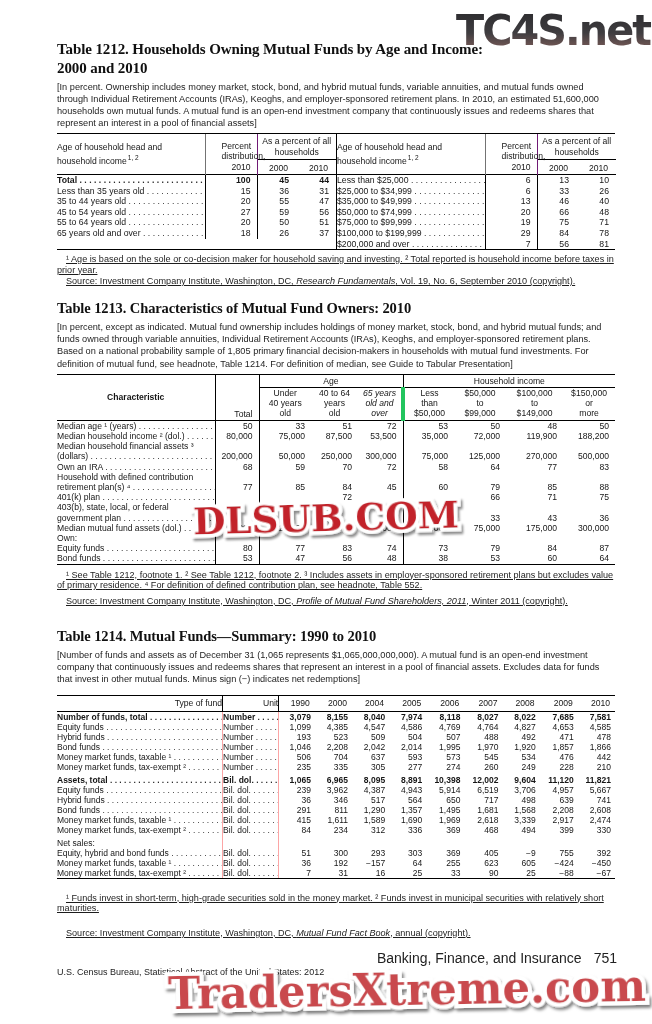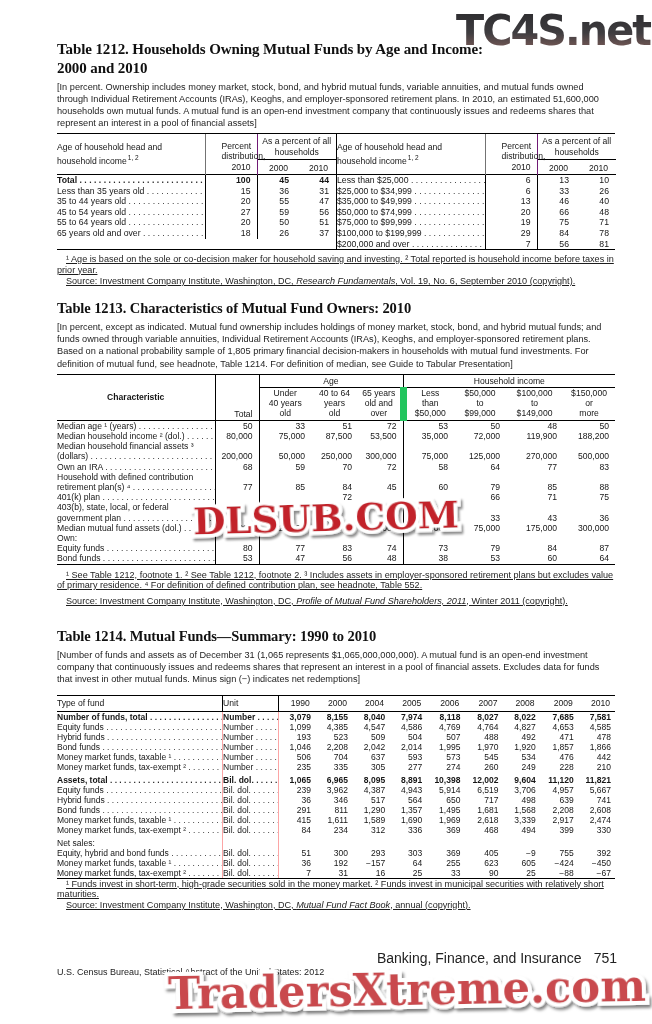--- a/index.html
+++ b/index.html
@@ -48,36 +48,36 @@
   .t12h td.v{padding-right:7px;}
   .t12h td:nth-child(2).v{padding-right:6px;}
 
   
   .t13 thead th.stub{border-right:1px solid #000;text-align:center;vertical-align:middle;font-weight:bold;}
   .t13 thead th.tcol{border-right:1px solid #000;text-align:right;vertical-align:bottom;
                      padding:0 6px 1px 0;}
   .t13 thead th.grp{border-bottom:1px solid #000;text-align:center;height:12px;vertical-align:middle;}
   .t13 thead th.agegrp{border-right:1px solid #000;}
   .t13 thead th.colh{text-align:center;vertical-align:bottom;padding:1px 0 1px 0;line-height:9.8px;height:30px;}
-  .t13 thead tr:nth-child(2) th:nth-child(3){border-right:7px solid #22c55e;}
+  .t13 thead tr:nth-child(2) th:nth-child(3){border-right:4px solid #22c55e;font-style:italic;}
   .t13 td:nth-child(1),.t13 td:nth-child(2),.t13 td:nth-child(5){border-right:1px solid #000;}
   .t13 tbody td{font-size:8.6px;line-height:10.2px;}
   .t13 td.v{padding-right:6px;}
 
   
   .t14 thead th{height:15px;vertical-align:middle;}
-  .t14 thead th.stub,.t14 thead th.unit{border-right:1px solid #000;text-align:left;}
+  .t14 thead th.stub,.t14 thead th.unit{border-right:1px solid #000;text-align:right;}
   .t14 thead th.yr{text-align:right;padding-right:5px;}
   .t14 td:nth-child(1),.t14 td:nth-child(2){border-right:1px solid #fca5a5;}
   .t14 tbody td{font-size:8.5px;line-height:10px;}
   .t14 td.v{padding-right:4px;}
 
   p.fn{font-size:9.1px;line-height:10.5px;margin:4px 0 0 0;text-indent:9px;color:#1d1d1d;text-decoration:underline;}
   p.fn.src{margin-top:1px;}
-  #s1213 p.fn{margin-top:5px;} #s1214 p.fn{margin-top:0;}
+  #s1213 p.fn{margin-top:5px;} #s1214 p.fn{margin-top:14px;}
 
   .footer-section{position:absolute;right:35px;top:950px;font-size:14px;color:#222;}
   .footer-section .pgnum{margin-left:12px;}
   .footer-credit{position:absolute;left:57px;top:967px;font-size:9px;color:#222;}
 
   .wm{position:absolute;pointer-events:none;}
   .wm-top{top:4px;right:-2px;}
   .wm-mid{left:180px;top:490px;}
   .wm-bot{left:156px;top:960px;}
 </style>

